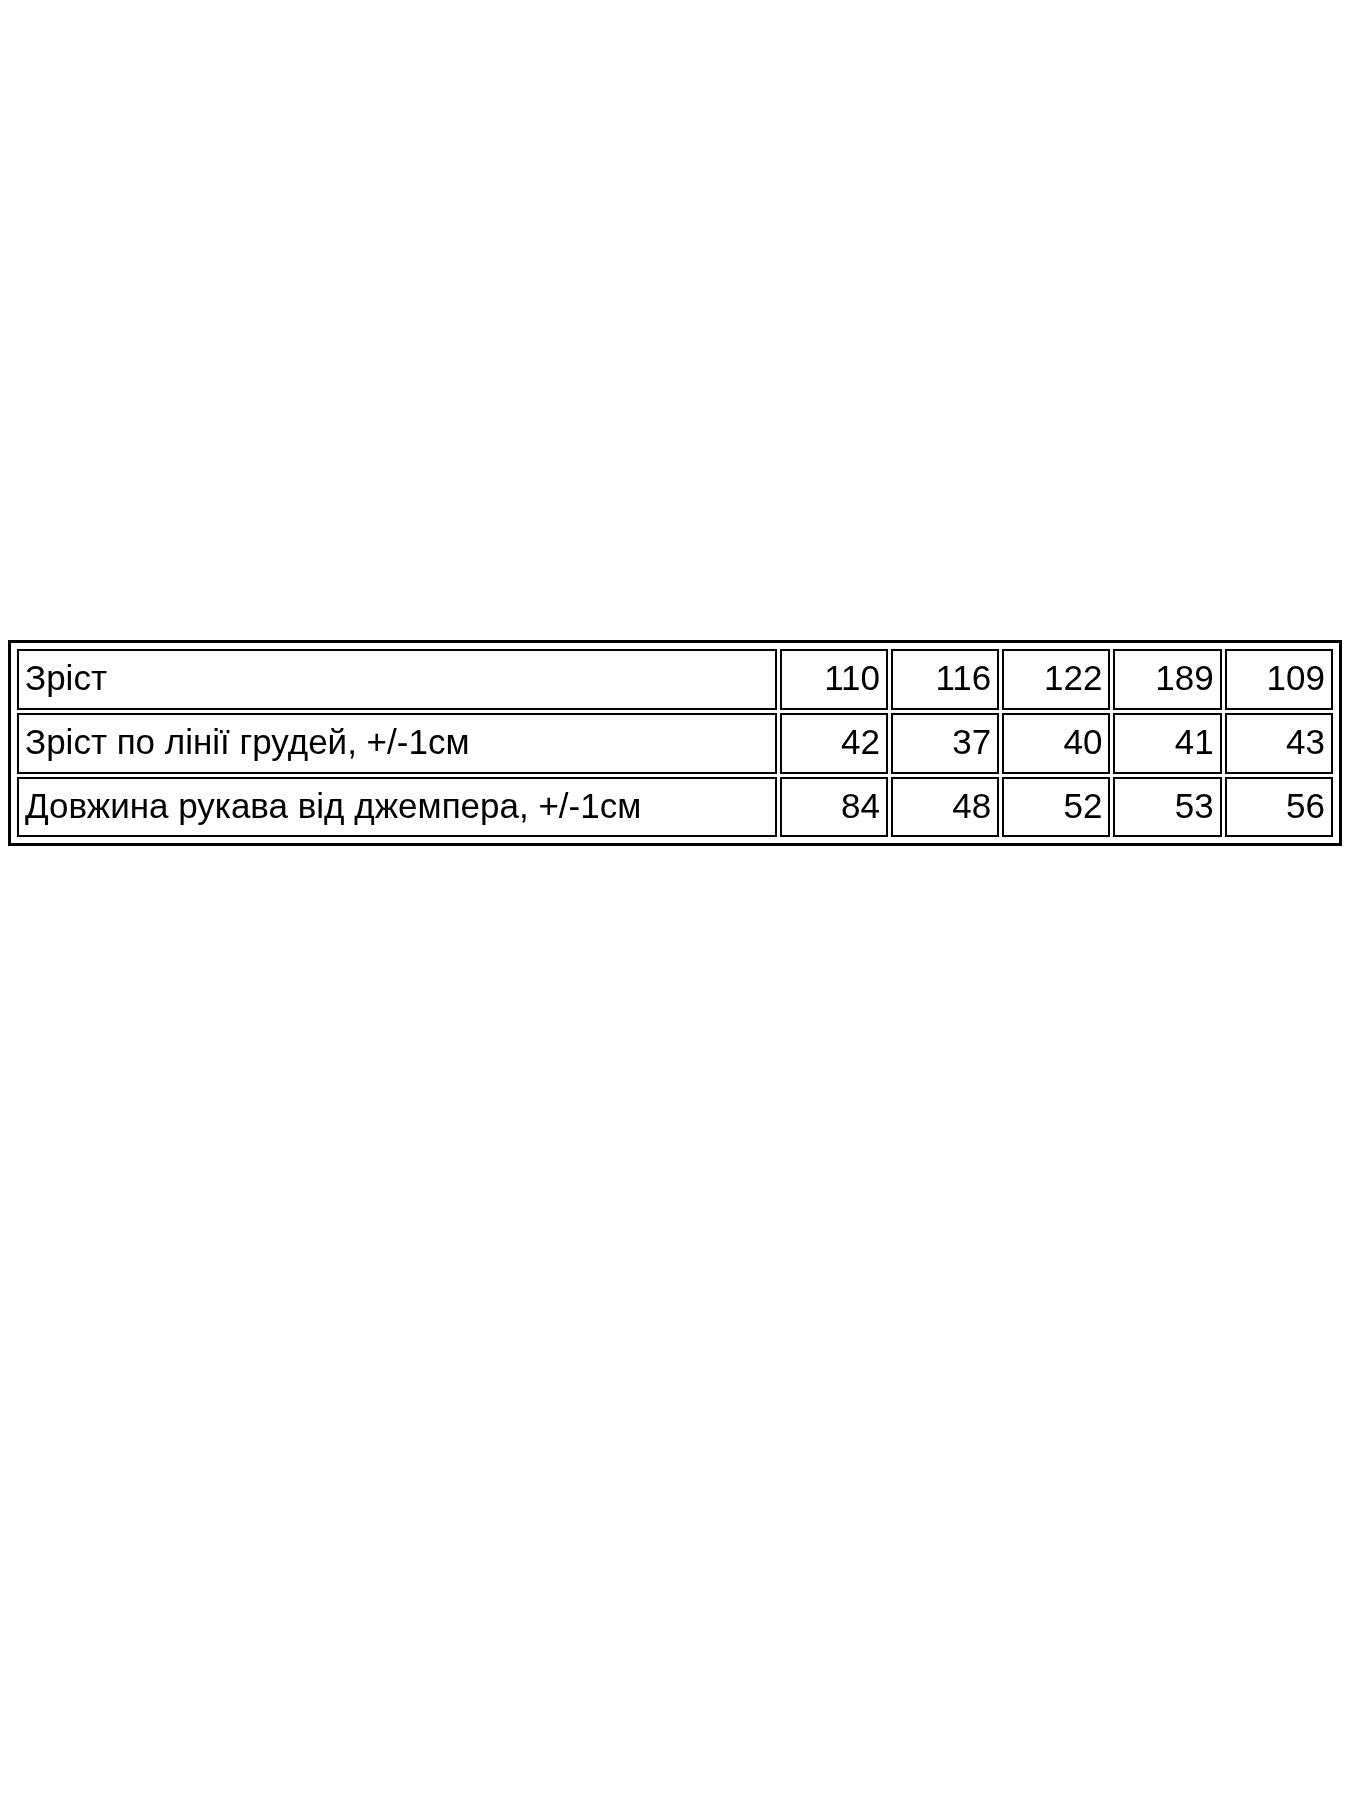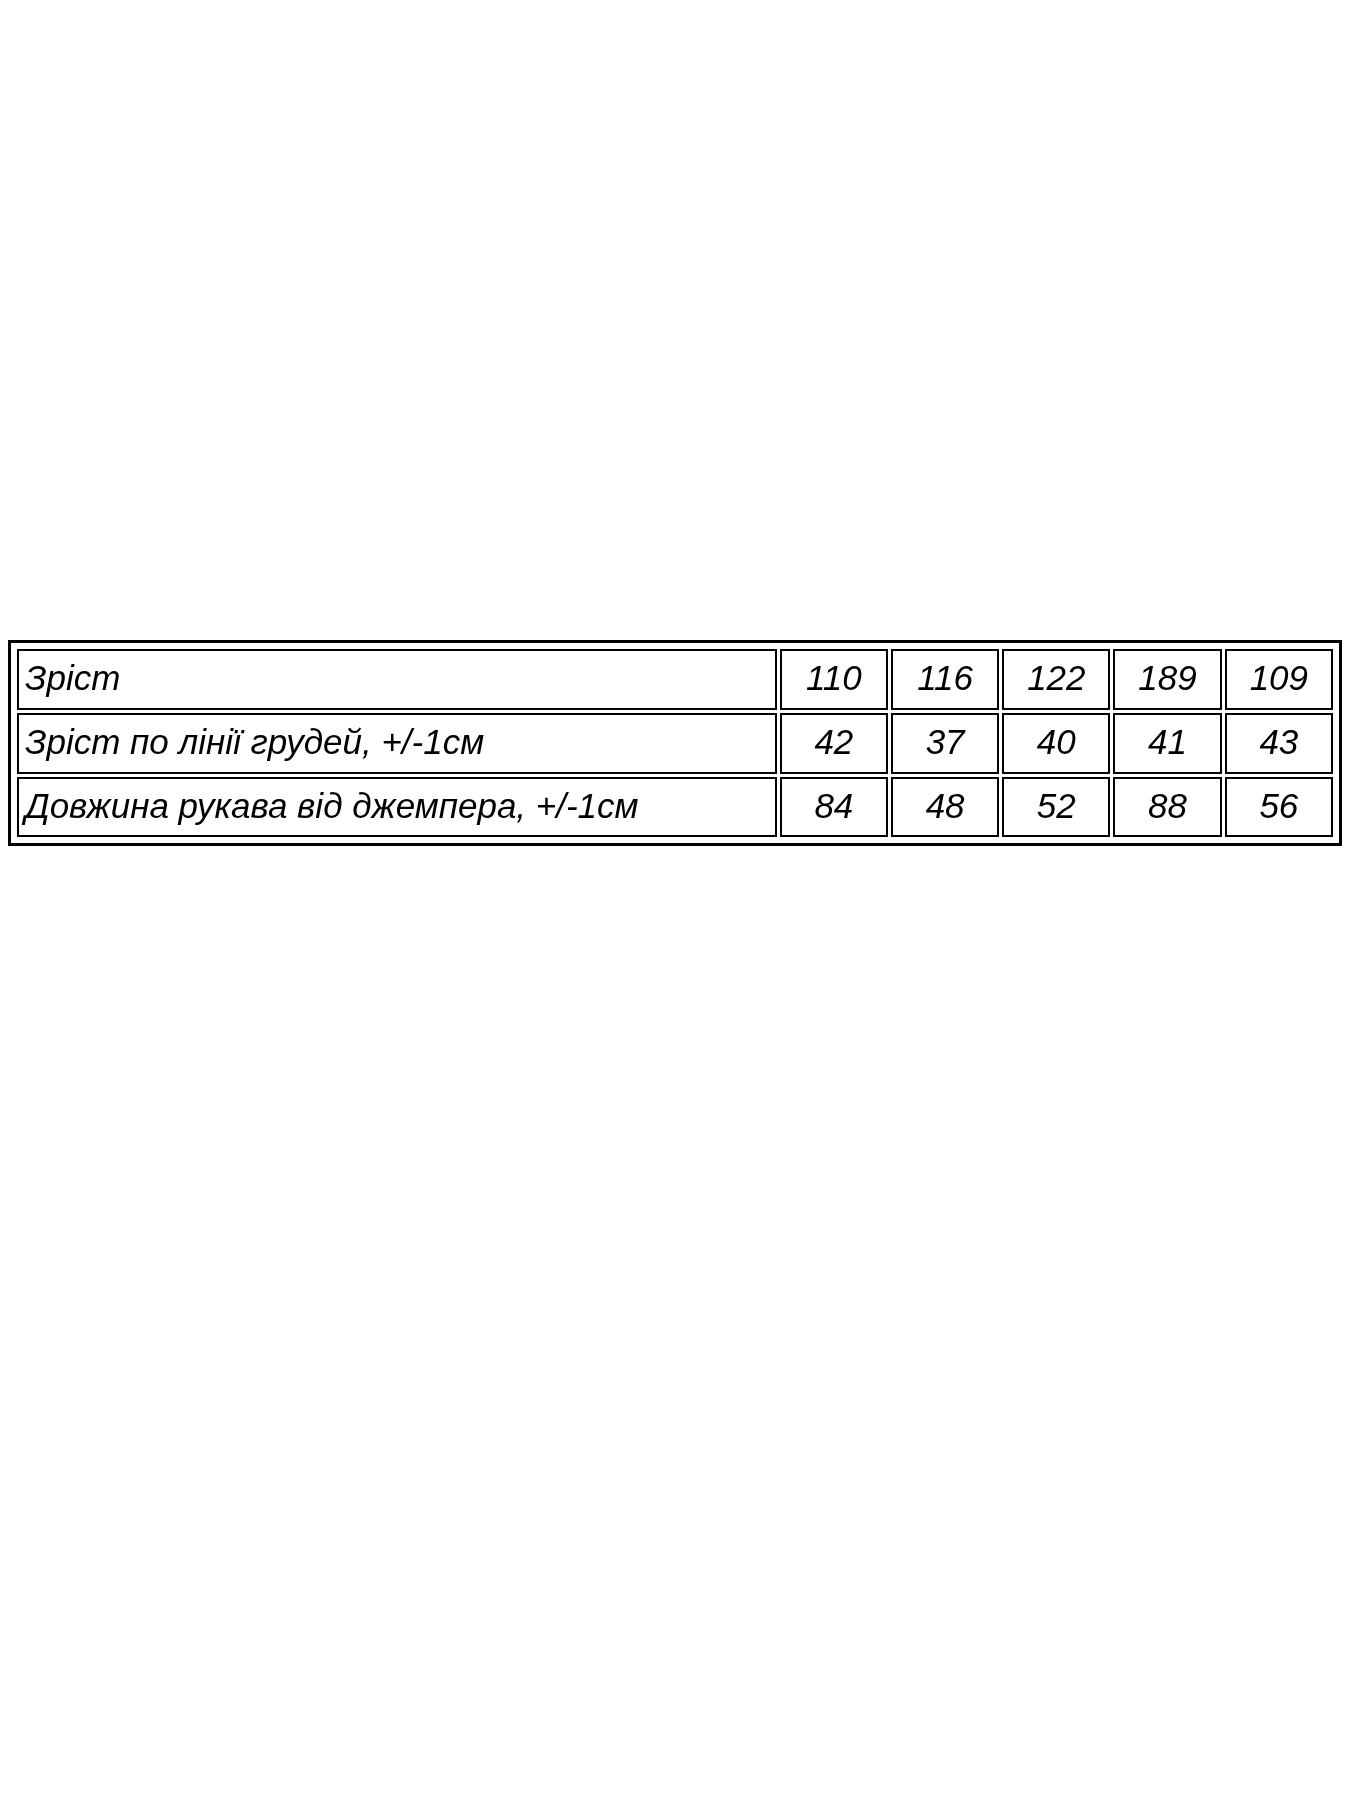--- a/index.html
+++ b/index.html
@@ -35,30 +35,29 @@
 
   table.size-table td {
     border: 2px solid #000000;
     font-size: 35px;
     line-height: 1.05;
     padding: 9px 6px 11px 6px;
     white-space: nowrap;
     font-family: "Liberation Sans", sans-serif;
     color: #000000;
     background: #ffffff;
-    font-style: italic;
   }
 
   td.label-cell {
     text-align: left;
     width: 742px;
   }
 
   td.value-cell {
-    text-align: center;
+    text-align: right;
     width: 92px;
   }
 </style>
 </head>
 <body>
 
 <div id="size-table-wrap">
   <table class="size-table">
     <tbody>
       <tr>
@@ -75,18 +74,18 @@
         <td class="value-cell">37</td>
         <td class="value-cell">40</td>
         <td class="value-cell">41</td>
         <td class="value-cell">43</td>
       </tr>
       <tr>
         <td class="label-cell">Довжина рукава від джемпера, +/-1см</td>
         <td class="value-cell">84</td>
         <td class="value-cell">48</td>
         <td class="value-cell">52</td>
-        <td class="value-cell">88</td>
+        <td class="value-cell">53</td>
         <td class="value-cell">56</td>
       </tr>
     </tbody>
   </table>
 </div>
 
 </body></html>

